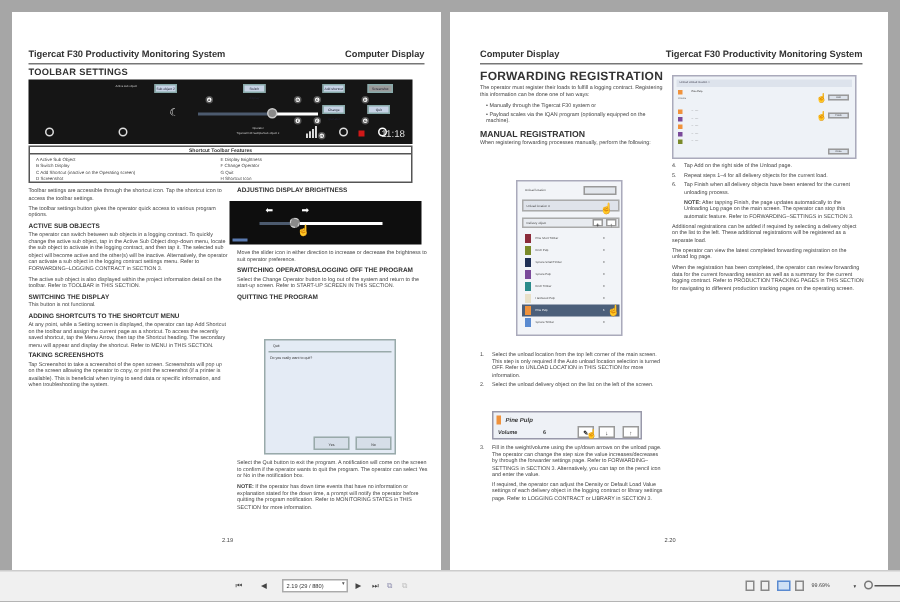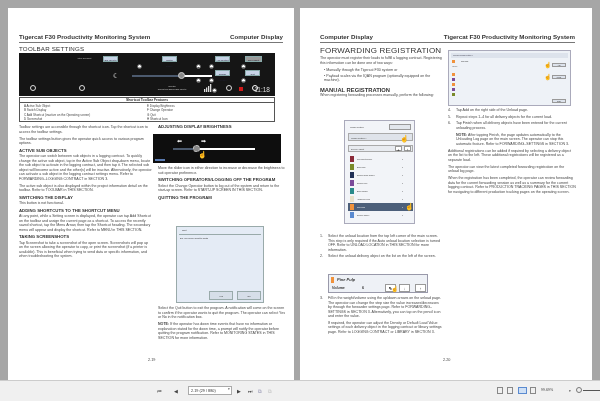--- a/index.html
+++ b/index.html
@@ -4,21 +4,21 @@
 <style>
   * { box-sizing: border-box; margin: 0; padding: 0; }
   html, body { width: 600px; height: 401px; overflow: hidden; }
   body { background: #9a9a9a; font-family: "Liberation Sans", sans-serif; position: relative; color: #333; }
   .viewer { position: absolute; left: 0; top: 0; width: 600px; height: 380px; background: #a6a6a6; }
   .page { position: absolute; top: 8px; background: #fff; height: 372px; overflow: hidden; }
   .page.left { left: 8px; width: 286px; }
   .page.right { left: 300px; width: 292px; }
   .hdr { position: absolute; top: 25px; font-weight: bold; font-size: 6.2px; color: #333; }
   .hdr-rule { position: absolute; top: 34px; height: 1px; background: #777; }
-  .sec-title { position: absolute; font-weight: normal; color: #333; letter-spacing: 0.2px; }
+  .sec-title { position: absolute; font-weight: bold; color: #333; letter-spacing: 0.2px; }
   .body-text { position: absolute; font-size: 3.6px; line-height: 4.5px; color: #444; }
   .sub-h { font-weight: bold; font-size: 4.3px; color: #333; margin-top: 3px; margin-bottom: 1px; }
   .p { margin-bottom: 2.5px; }
   .pagenum { position: absolute; bottom: 18px; font-size: 3.8px; color: #444; }
 
   
   .tb-fig { position: absolute; left: 19px; top: 45px; width: 256px; height: 43px; background: #151515; }
   .tb-box { position: absolute; height: 6px; background: #c7d3e6; border: 0.5px solid #8aa; font-size: 2.2px; line-height: 6px; text-align: center; color: #223; }
   .tb-box.grey { background: #9a9a9a; }
   .tb-callout { position: absolute; width: 5px; height: 5px; border-radius: 50%; background: #fff; border: 0.6px solid #555; font-size: 2.2px; text-align: center; line-height: 4.5px; color: #111; font-weight: bold; }

